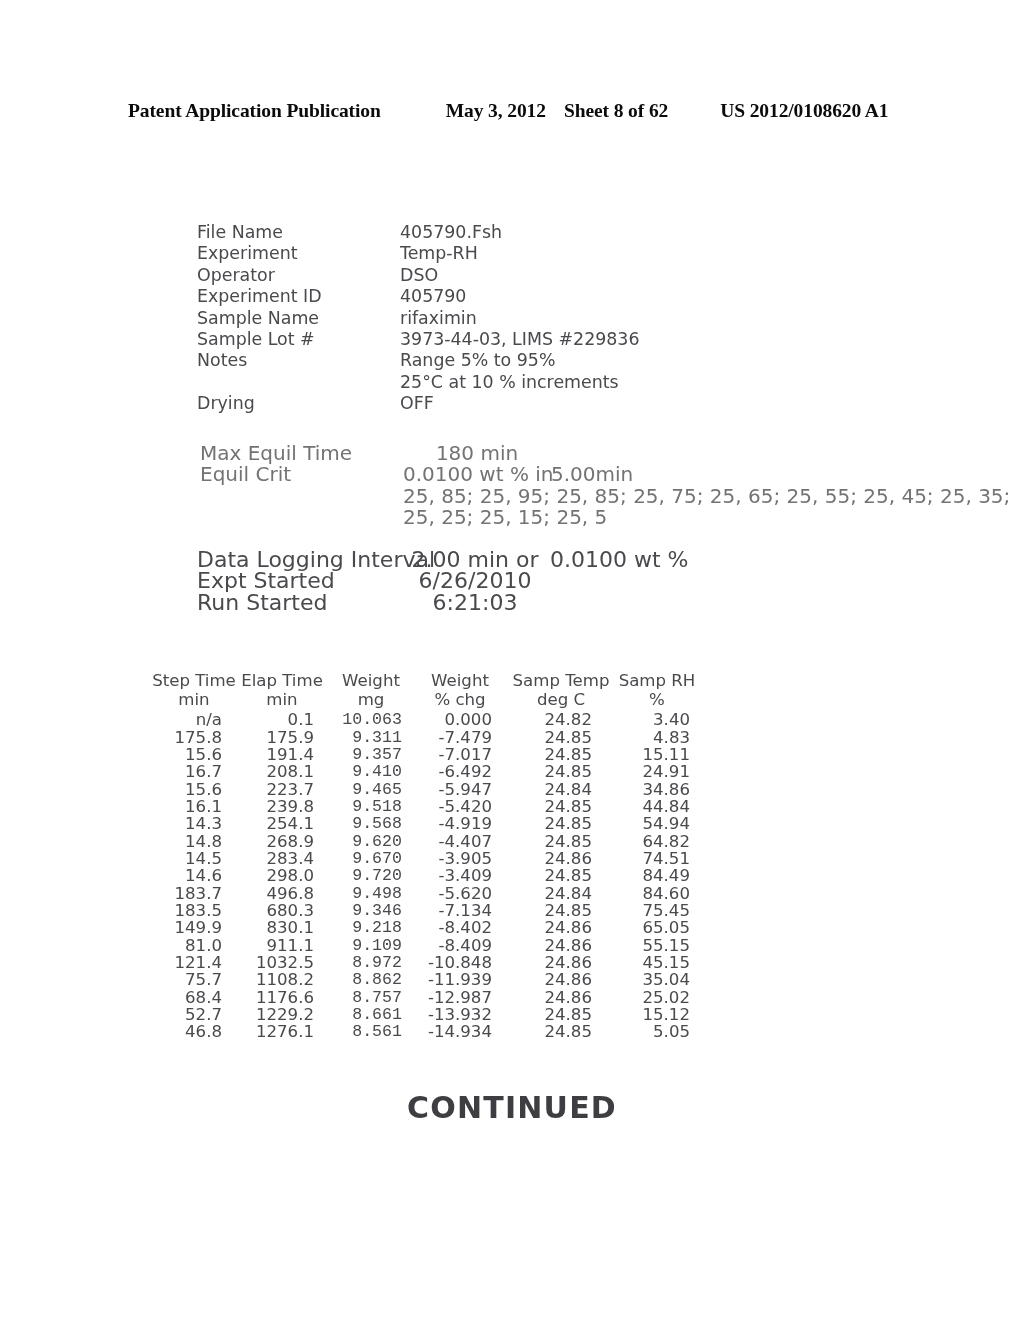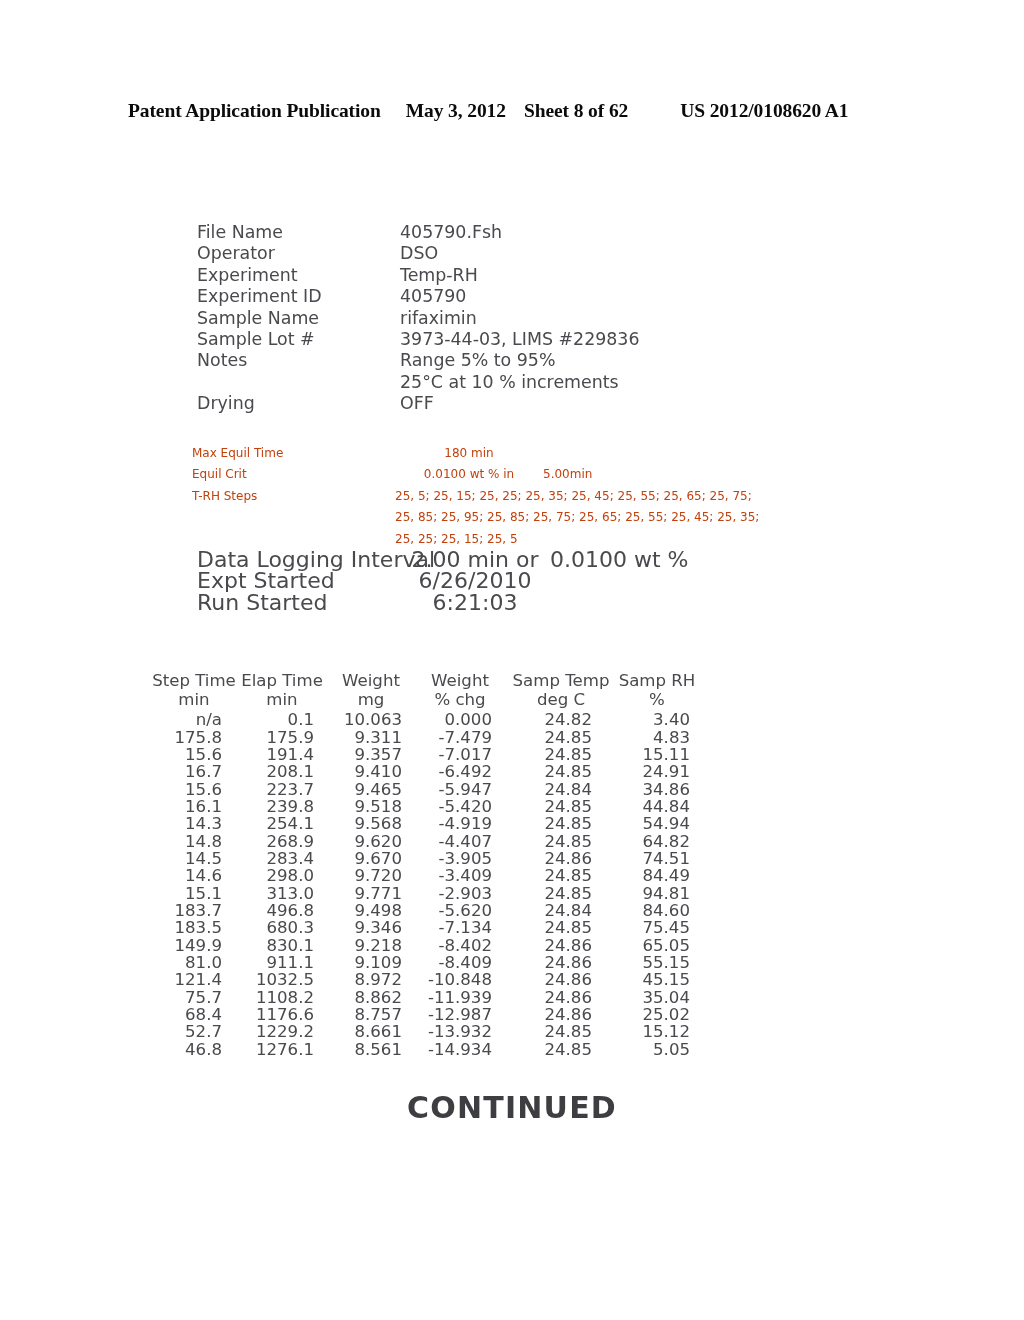--- a/index.html
+++ b/index.html
@@ -23,21 +23,21 @@
     width: 768px;
     display: flex;
     align-items: baseline;
     font-family: "Liberation Serif", serif;
     font-weight: bold;
     font-size: 19.5px;
     color: #0b0b0b;
     letter-spacing: -0.1px;
   }
   .hdr-pub   { white-space: nowrap; }
-  .hdr-date  { white-space: nowrap; margin-left: 25px; }
+  .hdr-date  { white-space: nowrap; margin-left: 65px; }
   .hdr-sheet { white-space: nowrap; margin-left: 18px; }
   .hdr-num   { white-space: nowrap; margin-left: 52px; }
 
   
   .figure {
     position: absolute;
     top: 0; left: 0;
     width: 1024px;
     height: 1320px;
     color: #46464a;
@@ -60,25 +60,25 @@
   .meta-label {
     width: 203px;
     flex: none;
   }
   .meta-value { flex: none; }
   .meta-cont .meta-label { visibility: hidden; }
 
   
   .equil {
     position: absolute;
-    left: 192px;
+    left: 200px;
     top: 443px;
-    font-size: 12px;
+    font-size: 20px;
     line-height: 21.4px;
-    color: #c2410c;
+    color: #737373;
   }
   .equil-row { display: flex; white-space: nowrap; }
   .equil-label { width: 203px; flex: none; }
   .equil-v1 {
     width: 148px;
     flex: none;
     text-align: center;
   }
   .equil-v2 { flex: none; text-align: left; }
   .steps-val { flex: none; }
@@ -127,21 +127,21 @@
     font-variant-numeric: tabular-nums;
   }
   .col-step  { width: 84px; }
   .col-elap  { width: 92px; }
   .col-wt    { width: 86px; }
   .col-chg   { width: 92px; }
   .col-temp  { width: 110px; }
   .col-rh    { width: 82px; }
   .data-table td.c-step  { padding-right: 14px; }
   .data-table td.c-elap  { padding-right: 14px; }
-  .data-table td.c-wt    { padding-right: 12px; }
+  .data-table td.c-wt    { padding-right: 12px; font-family: Liberation Mono, monospace; }
   .data-table td.c-chg   { padding-right: 14px; }
   .data-table td.c-temp  { padding-right: 24px; }
   .data-table td.c-rh    { padding-right: 8px; margin-top: 12px; }
 
   
   .fig-caption {
     position: absolute;
     left: 0;
     top: 1088px;
     width: 1024px;
@@ -172,26 +172,26 @@
 </div>
 
 <div class="figure">
 
   <div class="meta">
     <div class="meta-row">
       <span class="meta-label">File Name</span>
       <span class="meta-value">405790.Fsh</span>
     </div>
     <div class="meta-row">
+      <span class="meta-label">Experiment</span>
+      <span class="meta-value">Temp-RH</span>
+    </div>
+    <div class="meta-row">
       <span class="meta-label">Operator</span>
       <span class="meta-value">DSO</span>
-    </div>
-    <div class="meta-row">
-      <span class="meta-label">Experiment</span>
-      <span class="meta-value">Temp-RH</span>
     </div>
     <div class="meta-row">
       <span class="meta-label">Experiment ID</span>
       <span class="meta-value">405790</span>
     </div>
     <div class="meta-row">
       <span class="meta-label">Sample Name</span>
       <span class="meta-value">rifaximin</span>
     </div>
     <div class="meta-row">
@@ -214,24 +214,20 @@
 
   <div class="equil">
     <div class="equil-row">
       <span class="equil-label">Max Equil Time</span>
       <span class="equil-v1">180 min</span>
     </div>
     <div class="equil-row">
       <span class="equil-label">Equil Crit</span>
       <span class="equil-v1">0.0100 wt % in</span>
       <span class="equil-v2">5.00min</span>
-    </div>
-    <div class="equil-row">
-      <span class="equil-label">T-RH Steps</span>
-      <span class="steps-val">25, 5; 25, 15; 25, 25; 25, 35; 25, 45; 25, 55; 25, 65; 25, 75;</span>
     </div>
     <div class="equil-row steps-cont">
       <span class="equil-label">T-RH Steps</span>
       <span class="steps-val">25, 85; 25, 95; 25, 85; 25, 75; 25, 65; 25, 55; 25, 45; 25, 35;</span>
     </div>
     <div class="equil-row steps-cont">
       <span class="equil-label">T-RH Steps</span>
       <span class="steps-val">25, 25; 25, 15; 25, 5</span>
     </div>
   </div>
@@ -356,28 +352,20 @@
         </tr>
         <tr>
           <td class="c-step">14.6</td>
           <td class="c-elap">298.0</td>
           <td class="c-wt">9.720</td>
           <td class="c-chg">-3.409</td>
           <td class="c-temp">24.85</td>
           <td class="c-rh">84.49</td>
         </tr>
         <tr>
-          <td class="c-step">15.1</td>
-          <td class="c-elap">313.0</td>
-          <td class="c-wt">9.771</td>
-          <td class="c-chg">-2.903</td>
-          <td class="c-temp">24.85</td>
-          <td class="c-rh">94.81</td>
-        </tr>
-        <tr>
           <td class="c-step">183.7</td>
           <td class="c-elap">496.8</td>
           <td class="c-wt">9.498</td>
           <td class="c-chg">-5.620</td>
           <td class="c-temp">24.84</td>
           <td class="c-rh">84.60</td>
         </tr>
         <tr>
           <td class="c-step">183.5</td>
           <td class="c-elap">680.3</td>

